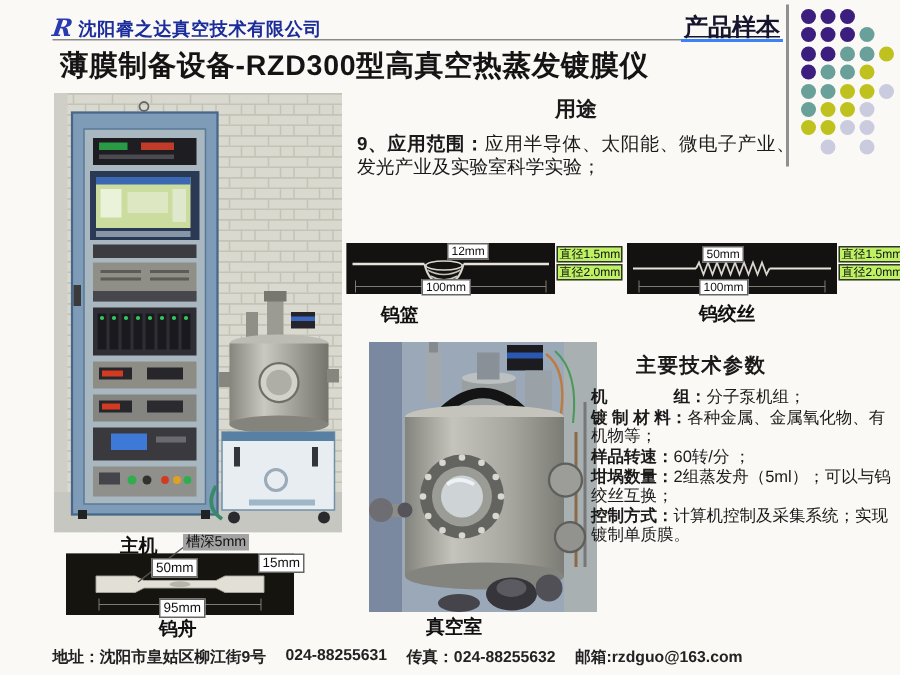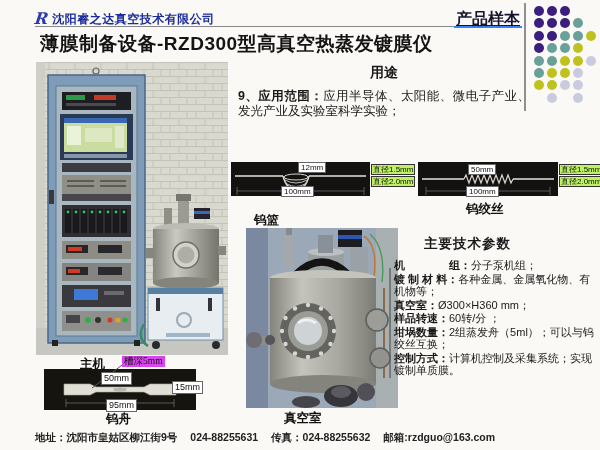--- a/index.html
+++ b/index.html
@@ -234,21 +234,21 @@
     <line x1="6" y1="29" x2="133" y2="29" stroke="#8a8880" stroke-width="0.6"></line>
     <line x1="6" y1="25" x2="6" y2="33" stroke="#8a8880" stroke-width="0.6"></line>
     <line x1="133" y1="25" x2="133" y2="33" stroke="#8a8880" stroke-width="0.6"></line>
   </svg>
   <span class="dim-box" style="left:298px;top:162px;">12mm</span>
   <span class="dim-box" style="left:281px;top:186px;">100mm</span>
   <div class="dia-stack" style="left:371px;top:164px;">
     <span class="dia-box">直径1.5mm</span>
     <span class="dia-box">直径2.0mm</span>
   </div>
-  <div class="caption" style="left:254px;top:212px;">钨篮</div>
+  <div class="caption" style="left:254px;top:202px;">钨篮</div>
 
   <svg class="fig-black photo" style="left:418px;top:162px;" width="140" height="34" viewBox="0 0 140 34">
     <rect width="140" height="34" fill="#141210"></rect>
     <line x1="4" y1="17" x2="46" y2="17" stroke="#e6e4dc" stroke-width="1.4"></line>
     <path d="M46 17 l2 -4 3 8 3 -8 3 8 3 -8 3 8 3 -8 3 8 3 -8 3 8 3 -8 3 8 3 -8 3 8 3 -8 3 8 2 -4" fill="none" stroke="#d8d6ce" stroke-width="1.2"></path>
     <line x1="95" y1="17" x2="136" y2="17" stroke="#e6e4dc" stroke-width="1.4"></line>
     <line x1="8" y1="29" x2="132" y2="29" stroke="#8a8880" stroke-width="0.6"></line>
     <line x1="8" y1="25" x2="8" y2="33" stroke="#8a8880" stroke-width="0.6"></line>
     <line x1="132" y1="25" x2="132" y2="33" stroke="#8a8880" stroke-width="0.6"></line>
   </svg>
@@ -322,40 +322,39 @@
     <ellipse cx="95" cy="164" rx="10" ry="6" fill="#5a5a60"></ellipse>
     <circle cx="120" cy="164" r="9" fill="#505056"></circle>
     <ellipse cx="60" cy="174" rx="14" ry="6" fill="#44444a"></ellipse>
   </svg>
   <div class="caption" style="left:284px;top:410px;">真空室</div>
 
   <div class="specs">
     <div class="specs-heading">主要技术参数</div>
     <div class="spec-row"><span class="lbl">机　　　　组：</span><span>分子泵机组；</span></div>
     <div class="spec-row"><span class="lbl">镀 制 材 料：</span><span>各种金属、金属氧化物、有机物等；</span></div>
-    <div class="spec-row"><span class="lbl">真空室：</span><span>Ø300×H360 mm；</span></div>
     <div class="spec-row"><span class="lbl">样品转速：</span><span>60转/分 ；</span></div>
     <div class="spec-row"><span class="lbl">坩埚数量：</span><span>2组蒸发舟（5ml）；可以与钨绞丝互换；</span></div>
     <div class="spec-row"><span class="lbl">控制方式：</span><span>计算机控制及采集系统；实现镀制单质膜。</span></div>
   </div>
 
   <svg class="fig-black photo" style="left:44px;top:369px;" width="152" height="41" viewBox="0 0 152 41">
     <rect width="152" height="41" fill="#16140f"></rect>
     <path d="M20 15 L46 15 L52 18 L100 18 L106 15 L132 15 L132 26 L106 26 L100 23 L52 23 L46 26 L20 26 Z" fill="#e2e0d6" stroke="#aaa89e" stroke-width="0.6"></path>
     <ellipse cx="76" cy="20.5" rx="7" ry="2" fill="#b8b6ac"></ellipse>
     <line x1="22" y1="34" x2="130" y2="34" stroke="#8a8880" stroke-width="0.6"></line>
     <line x1="22" y1="30" x2="22" y2="38" stroke="#8a8880" stroke-width="0.6"></line>
     <line x1="130" y1="30" x2="130" y2="38" stroke="#8a8880" stroke-width="0.6"></line>
   </svg>
   <svg class="photo" style="left:80px;top:360px;" width="60" height="30" viewBox="0 0 60 30">
     <line x1="46" y1="2" x2="12" y2="28" stroke="#555" stroke-width="1"></line>
   </svg>
-  <span class="dim-box" style="left:122px;top:356px;font-size:9.5px;line-height:11px;border:none;background:#d946ef;font-family:Liberation Serif, serif;">槽深5mm</span>
+  <span class="dim-box" style="left:122px;top:356px;font-size:9.5px;line-height:11px;border:none;background:#a3a3a3;">槽深5mm</span>
   <span class="dim-box" style="left:101px;top:372px;font-size:9px;line-height:11px;">50mm</span>
-  <span class="dim-box" style="left:172px;top:381px;font-size:9px;line-height:11px;">15mm</span>
+  <span class="dim-box" style="left:172px;top:369px;font-size:9px;line-height:11px;">15mm</span>
   <span class="dim-box" style="left:106px;top:399px;font-size:9px;line-height:11px;">95mm</span>
   <div class="caption" style="left:106px;top:411px;">钨舟</div>
 
   <div class="footer">
     <span>地址：沈阳市皇姑区柳江街9号</span>
     <span>024-88255631</span>
     <span>传真：024-88255632</span>
     <span>邮箱:rzdguo@163.com</span>
 
   </div>

